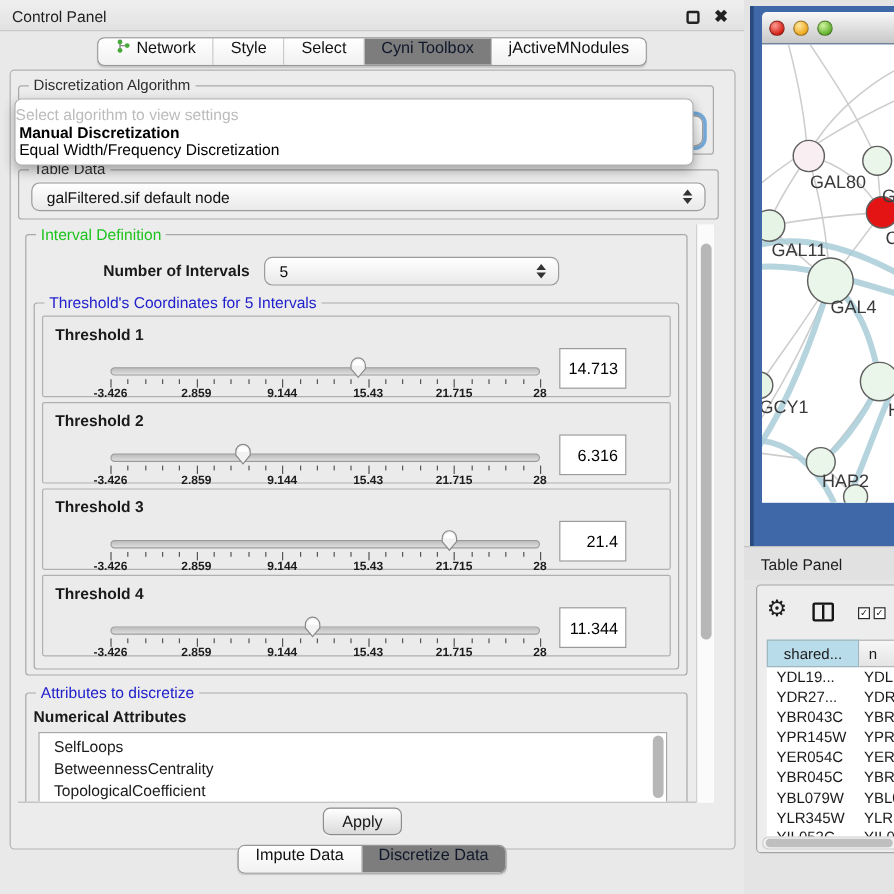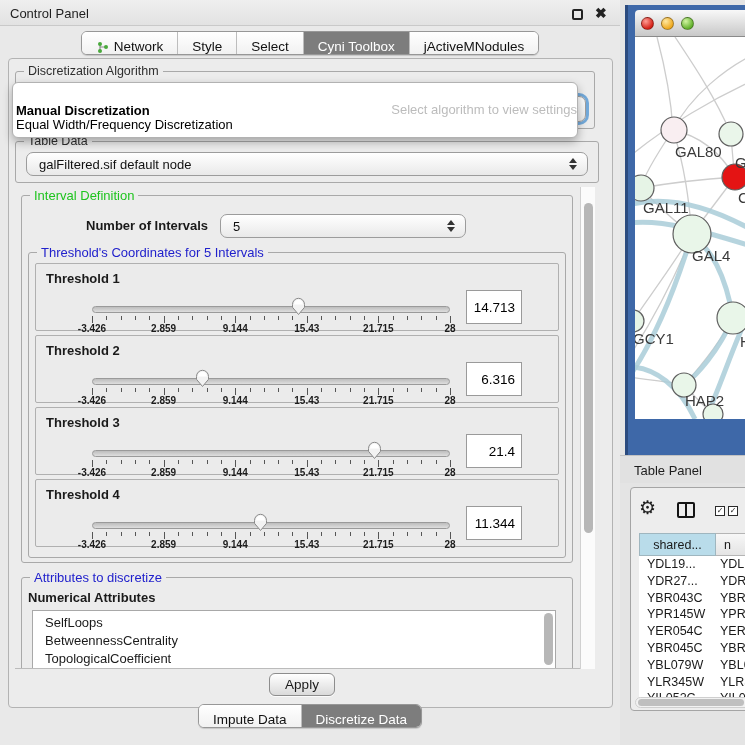--- a/index.html
+++ b/index.html
@@ -14,25 +14,25 @@
     border-bottom:1px solid #c9c9c9; }
   #titlebar .title { position:absolute; left:10px; top:6px; font-size:13px; color:#1f1f1f; }
   .win-btn { position:absolute; top:7px; width:13px; height:13px; color:#222; }
   #float-btn { left:572px; border:2px solid #222; border-radius:2px; width:11px; height:11px; top:9px;}
   #close-btn { left:595px; font-weight:bold; font-size:14px; line-height:13px; }
 
   
   .tabbar { display:flex; justify-content:center; }
   .tabgroup { display:flex; border:1px solid #979797; border-radius:6px; overflow:hidden;
     background:#fff; height:24px; box-shadow:0 1px 1px rgba(0,0,0,0.15); }
-  .tab { display:flex; align-items:flex-end; gap:5px; padding:0 14px; font-size:13.5px;
+  .tab { display:flex; align-items:flex-start; gap:5px; padding:0 14px; font-size:13.5px;
     background:linear-gradient(#ffffff,#f1f1f1); border-right:1px solid #bdbdbd; color:#111;
     white-space:nowrap; }
   .tab:last-child { border-right:none; }
-  .tab.selected { background:#7d7d7d; color:#ffffff; }
+  .tab.selected { background:#7d7d7d; color:#0f172a; }
   #top-tabbar { left:0; top:31px; width:620px; }
   #bottom-tabbar { left:0; top:704px; width:620px; }
 
   
   #outer-box { left:8px; top:58px; width:605px; height:650px; background:#ececec;
     border:1px solid #b3b3b3; border-radius:4px; }
 
   .groupbox { position:absolute; border:1px solid #a9a9a9; border-radius:3px; }
   .grouptitle { position:absolute; top:-8px; left:8px; background:#ececec; padding:0 4px;
     font-size:12.5px; color:#2e2e2e; white-space:nowrap; }
@@ -44,21 +44,21 @@
   .combo .val { padding-left:12px; font-size:13px; color:#111; flex:1; overflow:hidden; white-space:nowrap; }
   .stepper { width:16px; display:flex; flex-direction:column; align-items:center; gap:2px; margin-right:6px; }
   .stepper i { width:0; height:0; border-left:4px solid transparent; border-right:4px solid transparent; }
   .stepper .up { border-bottom:5px solid #333; }
   .stepper .dn { border-top:5px solid #333; }
   .combo.focused { box-shadow:0 0 0 3px rgba(94,158,214,0.85); }
 
   
   #popup { left:12px; top:82px; width:566px; height:56px; background:#fff;
     border:1px solid #b2b2b2; border-radius:6px; box-shadow:0 4px 10px rgba(0,0,0,0.3); z-index:30; }
-  #popup .ph { text-align:right; color:#bcbcbc; font-size:13px; padding-top:19px; height:21px; }
+  #popup .ph { text-align:left; color:#bcbcbc; font-size:13px; padding-top:5px; height:21px; }
   #popup .item { font-size:13px; padding:0 3px; height:14px; line-height:14px; color:#000; }
   #popup .item.bold { font-weight:bold; }
 
   
   #viewport { left:14px; top:186px; width:565px; height:482px; overflow:hidden;
     border-bottom:1px solid #bbb; }
   #vscroll { left:579px; top:186px; width:15px; height:482px; background:#fbfbfb;
     border-left:1px solid #d0d0d0; }
   #vscroll .thumb { position:absolute; left:3px; top:16px; width:9px; height:330px;
     background:#b7b7b7; border-radius:5px; }

